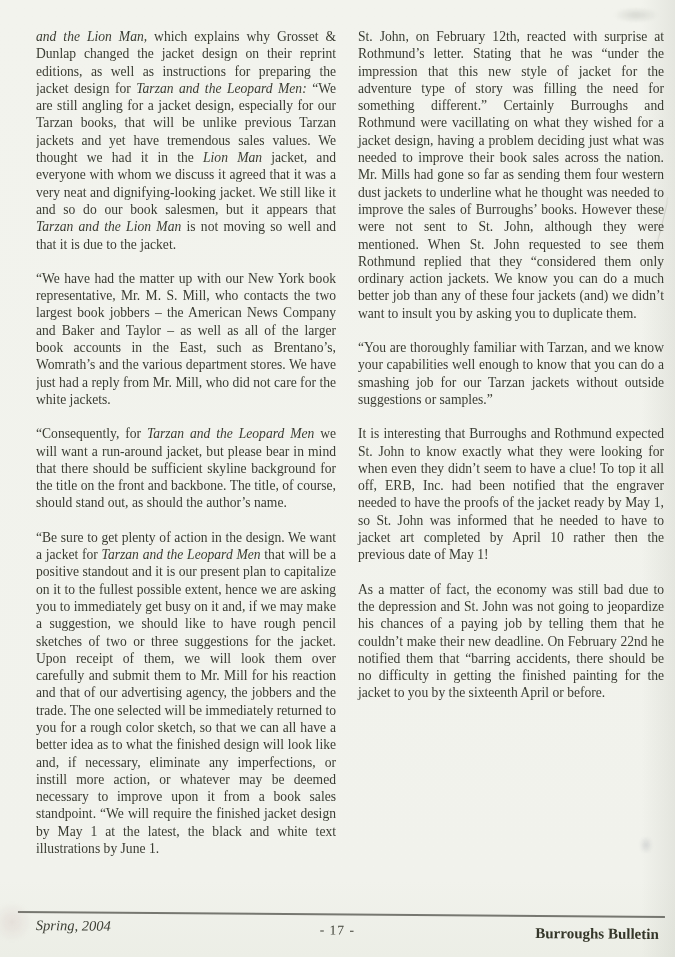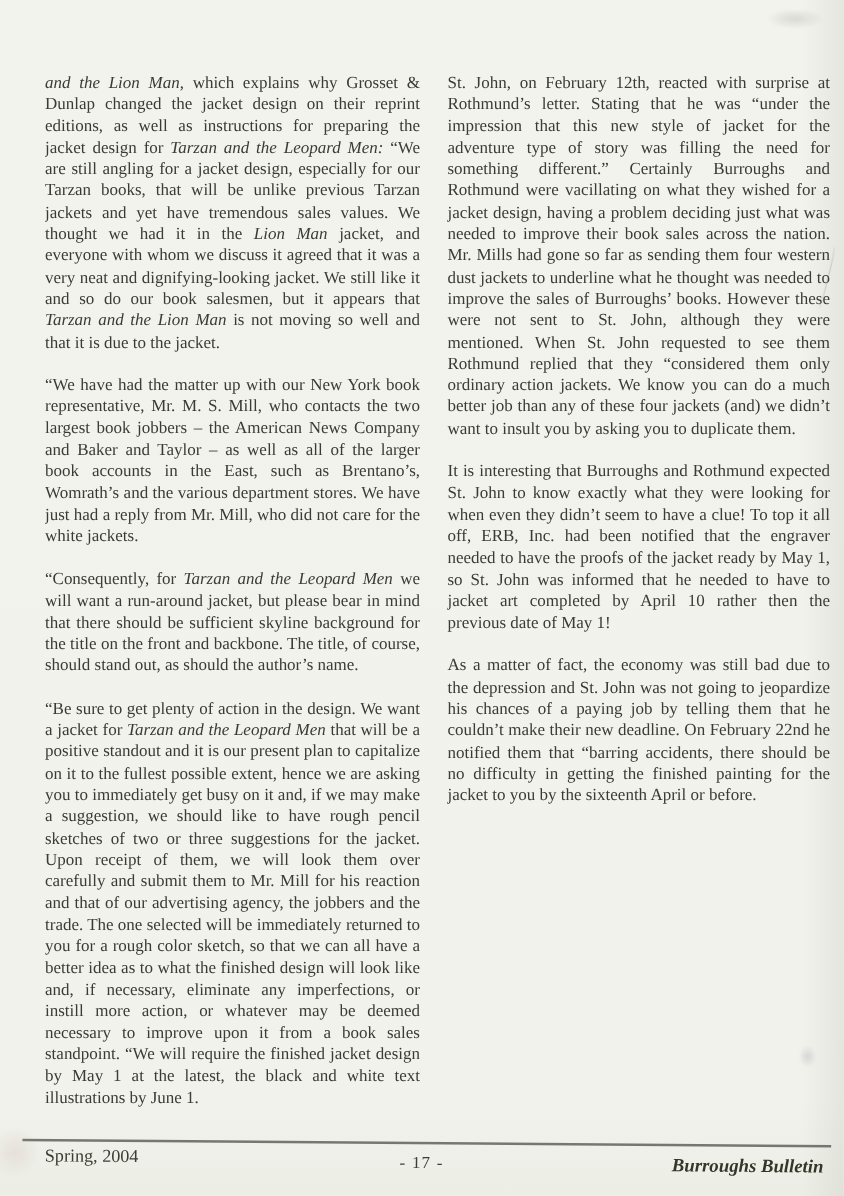--- a/index.html
+++ b/index.html
@@ -11,46 +11,46 @@
   .page{
     position:relative;width:675px;height:957px;overflow:hidden;
     background-image:
       linear-gradient(90deg, rgba(0,0,0,0) 0%, rgba(0,0,0,0) 95%, rgba(110,115,100,0.10) 100%),
       linear-gradient(180deg, #f2f3ed 0%, #f1f2ec 92%, #eceee6 100%);
     color:#3a3c32;
   }
   .columns{
     position:absolute;top:28px;left:36px;
     width:628px;height:878px;overflow:hidden;
-    display:flex;gap:22px;margin-top:29px;
+    display:flex;gap:22px;
   }
   .col{font-size:13.6px;line-height:17.3px;text-align:justify;}
   .col-left{width:300px;}
   .col-right{width:306px;}
   .para{margin:0 0 17px 0;}
   .para em{font-style:italic;}
   .footer{
     position:absolute;left:0;top:906px;width:675px;height:50px;
     transform:rotate(0.45deg);transform-origin:20px 0;
   }
   .footer-rule{
     position:absolute;left:18px;right:10px;top:5px;height:2px;
     background:#60625a;opacity:.85;
   }
   .footer-season{
     position:absolute;left:36px;top:11px;
-    font-size:14.5px;color:#3c3e34;
+    font-style:italic;font-size:14.5px;color:#3c3e34;
   }
   .footer-page{
     position:absolute;left:0;right:0;top:14px;text-align:center;
     font-size:13.5px;color:#3c3e34;letter-spacing:1px;
   }
   .footer-journal{
     position:absolute;right:16px;top:15px;
-    font-style:italic;font-weight:bold;font-size:15px;color:#343629;
+    font-weight:bold;font-size:15px;color:#343629;
   }
   .artifact{position:absolute;pointer-events:none;}
   .smudge-top-right{
     right:16px;top:7px;width:46px;height:16px;border-radius:50%;
     background:radial-gradient(ellipse at center, rgba(110,115,105,0.20), rgba(110,115,105,0) 70%);
     filter:blur(1px);
   }
   .scratch-right{
     right:12px;top:196px;width:3px;height:52px;border-radius:50% / 40%;
     border-right:1.5px solid rgba(125,130,115,0.28);
@@ -74,20 +74,21 @@
 
   <div class="columns">
     <div class="col col-left">
         <p class="para"><em>and the Lion Man,</em><span> which explains why Grosset &amp; Dunlap changed the jacket design on their reprint editions, as well as instructions for preparing the jacket design for </span><em>Tarzan and the Leopard Men:</em><span> “We are still angling for a jacket design, especially for our Tarzan books, that will be unlike previous Tarzan jackets and yet have tremendous sales values. We thought we had it in the </span><em>Lion Man</em><span> jacket, and everyone with whom we discuss it agreed that it was a very neat and dignifying-looking jacket. We still like it and so do our book salesmen, but it appears that </span><em>Tarzan and the Lion Man</em><span> is not moving so well and that it is due to the jacket.</span></p>
         <p class="para"><span>“We have had the matter up with our New York book representative, Mr. M. S. Mill, who contacts the two largest book jobbers – the American News Company and Baker and Taylor – as well as all of the larger book accounts in the East, such as Brentano’s, Womrath’s and the various department stores. We have just had a reply from Mr. Mill, who did not care for the white jackets.</span></p>
         <p class="para"><span>“Consequently, for </span><em>Tarzan and the Leopard Men</em><span> we will want a run-around jacket, but please bear in mind that there should be sufficient skyline background for the title on the front and backbone. The title, of course, should stand out, as should the author’s name.</span></p>
         <p class="para"><span>“Be sure to get plenty of action in the design. We want a jacket for </span><em>Tarzan and the Leopard Men</em><span> that will be a positive standout and it is our present plan to capitalize on it to the fullest possible extent, hence we are asking you to immediately get busy on it and, if we may make a suggestion, we should like to have rough pencil sketches of two or three suggestions for the jacket. Upon receipt of them, we will look them over carefully and submit them to Mr. Mill for his reaction and that of our advertising agency, the jobbers and the trade. The one selected will be immediately returned to you for a rough color sketch, so that we can all have a better idea as to what the finished design will look like and, if necessary, eliminate any imperfections, or instill more action, or whatever may be deemed necessary to improve upon it from a book sales standpoint. “We will require the finished jacket design by May 1 at the latest, the black and white text illustrations by June 1.</span></p>
       </div>
     <div class="col col-right">
         <p class="para"><span>St. John, on February 12th, reacted with surprise at Rothmund’s letter. Stating that he was “under the impression that this new style of jacket for the adventure type of story was filling the need for something different.” Certainly Burroughs and Rothmund were vacillating on what they wished for a jacket design, having a problem deciding just what was needed to improve their book sales across the nation. Mr. Mills had gone so far as sending them four western dust jackets to underline what he thought was needed to improve the sales of Burroughs’ books. However these were not sent to St. John, although they were mentioned. When St. John requested to see them Rothmund replied that they “considered them only ordinary action jackets. We know you can do a much better job than any of these four jackets (and) we didn’t want to insult you by asking you to duplicate them.</span></p>
+        <p class="para"><span>“You are thoroughly familiar with Tarzan, and we know your capabilities well enough to know that you can do a smashing job for our Tarzan jackets without outside suggestions or samples.”</span></p>
         <p class="para"><span>It is interesting that Burroughs and Rothmund expected St. John to know exactly what they were looking for when even they didn’t seem to have a clue! To top it all off, ERB, Inc. had been notified that the engraver needed to have the proofs of the jacket ready by May 1, so St. John was informed that he needed to have to jacket art completed by April 10 rather then the previous date of May 1!</span></p>
         <p class="para"><span>As a matter of fact, the economy was still bad due to the depression and St. John was not going to jeopardize his chances of a paying job by telling them that he couldn’t make their new deadline. On February 22nd he notified them that “barring accidents, there should be no difficulty in getting the finished painting for the jacket to you by the sixteenth April or before.</span></p>
       </div>
   </div>
 
   <div class="footer">
     <div class="footer-rule"></div>
     <div class="footer-season">Spring, 2004</div>
     <div class="footer-page">- 17 -</div>
     <div class="footer-journal">Burroughs Bulletin</div>

